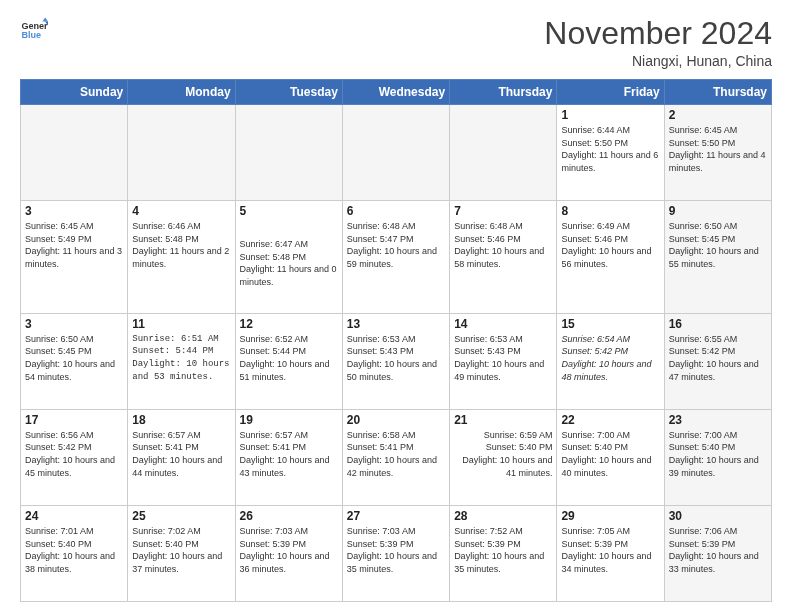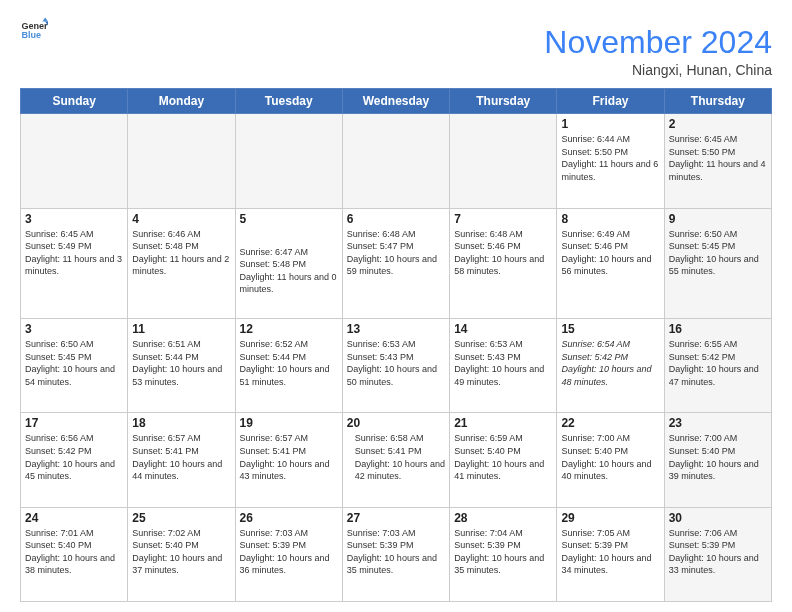--- a/index.html
+++ b/index.html
@@ -31,43 +31,42 @@
     .logo-icon {
       width: 28px;
       height: 28px;
     }
     .title-block {
       text-align: right;
     }
     .month-title {
       font-size: 32px;
       font-weight: normal;
-      color: #3b82f6;
+      color: #404040;
       line-height: 1.1;
-      margin-top: 9px;
     }
     .location {
       font-size: 14px;
       color: #444;
       margin-top: 2px;
     }
     .calendar {
       flex: 1;
       border: 1px solid #ccc;
       border-collapse: collapse;
       width: 100%;
       table-layout: fixed;
     }
     .calendar th {
       background: #3a6db5;
       color: #fff;
       font-size: 12px;
       font-weight: bold;
       padding: 5px 4px;
-      text-align: center;
+      text-align: right;
       border: 1px solid #5580c0;
       margin-top: 36px;
     }
     .calendar td {
       vertical-align: top;
       padding: 3px 4px;
       border: 1px solid #ccc;
       font-size: 9.5px;
       color: #333;
       height: 78px;
@@ -189,21 +188,21 @@
         </tr>
         <tr>
           <td>
             <span class="day-num">3</span>
             <div class="day-info" style="white-space: pre-line;">Sunrise: 6:50 AM
 Sunset: 5:45 PM
 Daylight: 10 hours and 54 minutes.</div>
           </td>
           <td>
             <span class="day-num">11</span>
-            <div class="day-info" style="white-space: pre-line;">Sunrise: 6:51 AM
+            <div class="day-info" style="white-space: pre-line; font-family: Liberation Mono, monospace;">Sunrise: 6:51 AM
 Sunset: 5:44 PM
 Daylight: 10 hours and 53 minutes.</div>
           </td>
           <td>
             <span class="day-num">12</span>
             <div class="day-info" style="white-space: pre-line;">Sunrise: 6:52 AM
 Sunset: 5:44 PM
 Daylight: 10 hours and 51 minutes.</div>
           </td>
           <td>
@@ -245,27 +244,27 @@
 Daylight: 10 hours and 44 minutes.</div>
           </td>
           <td>
             <span class="day-num">19</span>
             <div class="day-info" style="white-space: pre-line;">Sunrise: 6:57 AM
 Sunset: 5:41 PM
 Daylight: 10 hours and 43 minutes.</div>
           </td>
           <td>
             <span class="day-num">20</span>
-            <div class="day-info" style="white-space: pre-line; margin-left: 8px;">Sunrise: 6:58 AM
+            <div class="day-info" style="white-space: pre-line;">Sunrise: 6:58 AM
 Sunset: 5:41 PM
 Daylight: 10 hours and 42 minutes.</div>
           </td>
           <td>
             <span class="day-num">21</span>
-            <div class="day-info" style="white-space: pre-line;">Sunrise: 6:59 AM
+            <div class="day-info" style="white-space: pre-line; text-align: right;">Sunrise: 6:59 AM
 Sunset: 5:40 PM
 Daylight: 10 hours and 41 minutes.</div>
           </td>
           <td>
             <span class="day-num">22</span>
             <div class="day-info" style="white-space: pre-line;">Sunrise: 7:00 AM
 Sunset: 5:40 PM
 Daylight: 10 hours and 40 minutes.</div>
           </td>
           <td class="shaded">
@@ -295,21 +294,21 @@
 Daylight: 10 hours and 36 minutes.</div>
           </td>
           <td>
             <span class="day-num">27</span>
             <div class="day-info" style="white-space: pre-line;">Sunrise: 7:03 AM
 Sunset: 5:39 PM
 Daylight: 10 hours and 35 minutes.</div>
           </td>
           <td>
             <span class="day-num">28</span>
-            <div class="day-info" style="white-space: pre-line;">Sunrise: 7:04 AM
+            <div class="day-info" style="white-space: pre-line;">Sunrise: 7:52 AM
 Sunset: 5:39 PM
 Daylight: 10 hours and 35 minutes.</div>
           </td>
           <td>
             <span class="day-num">29</span>
             <div class="day-info" style="white-space: pre-line;">Sunrise: 7:05 AM
 Sunset: 5:39 PM
 Daylight: 10 hours and 34 minutes.</div>
           </td>
           <td class="shaded">

